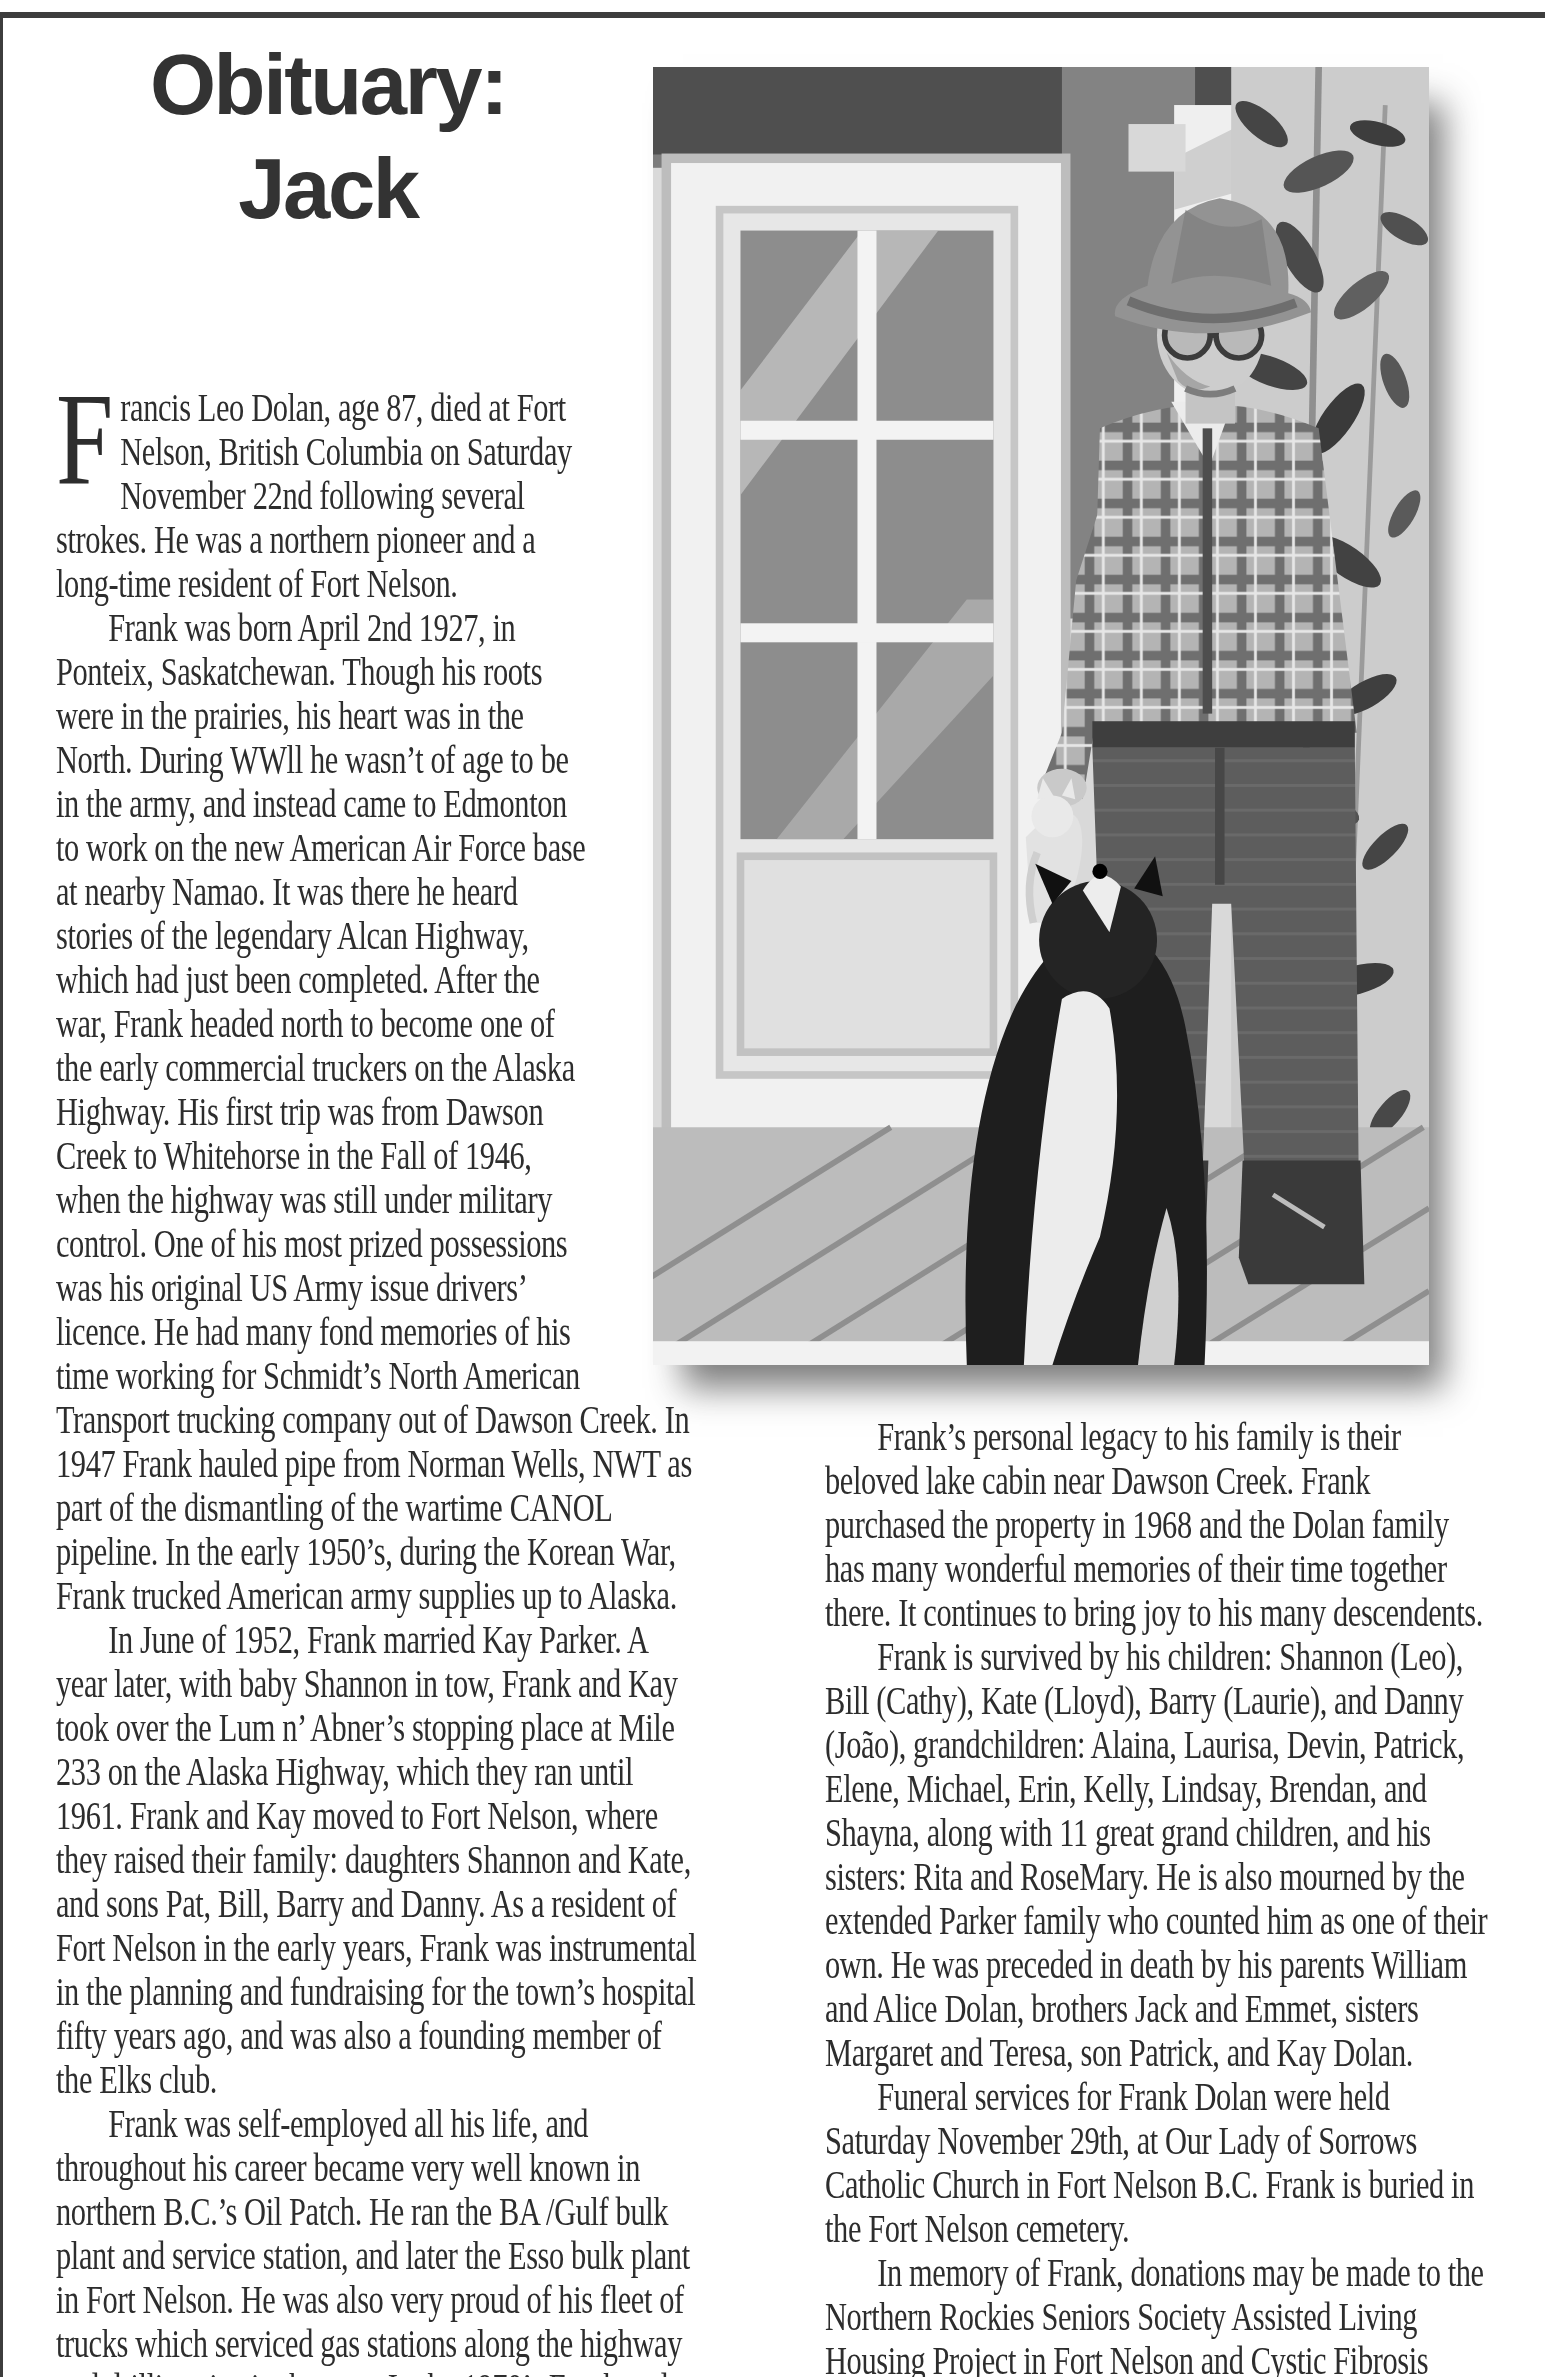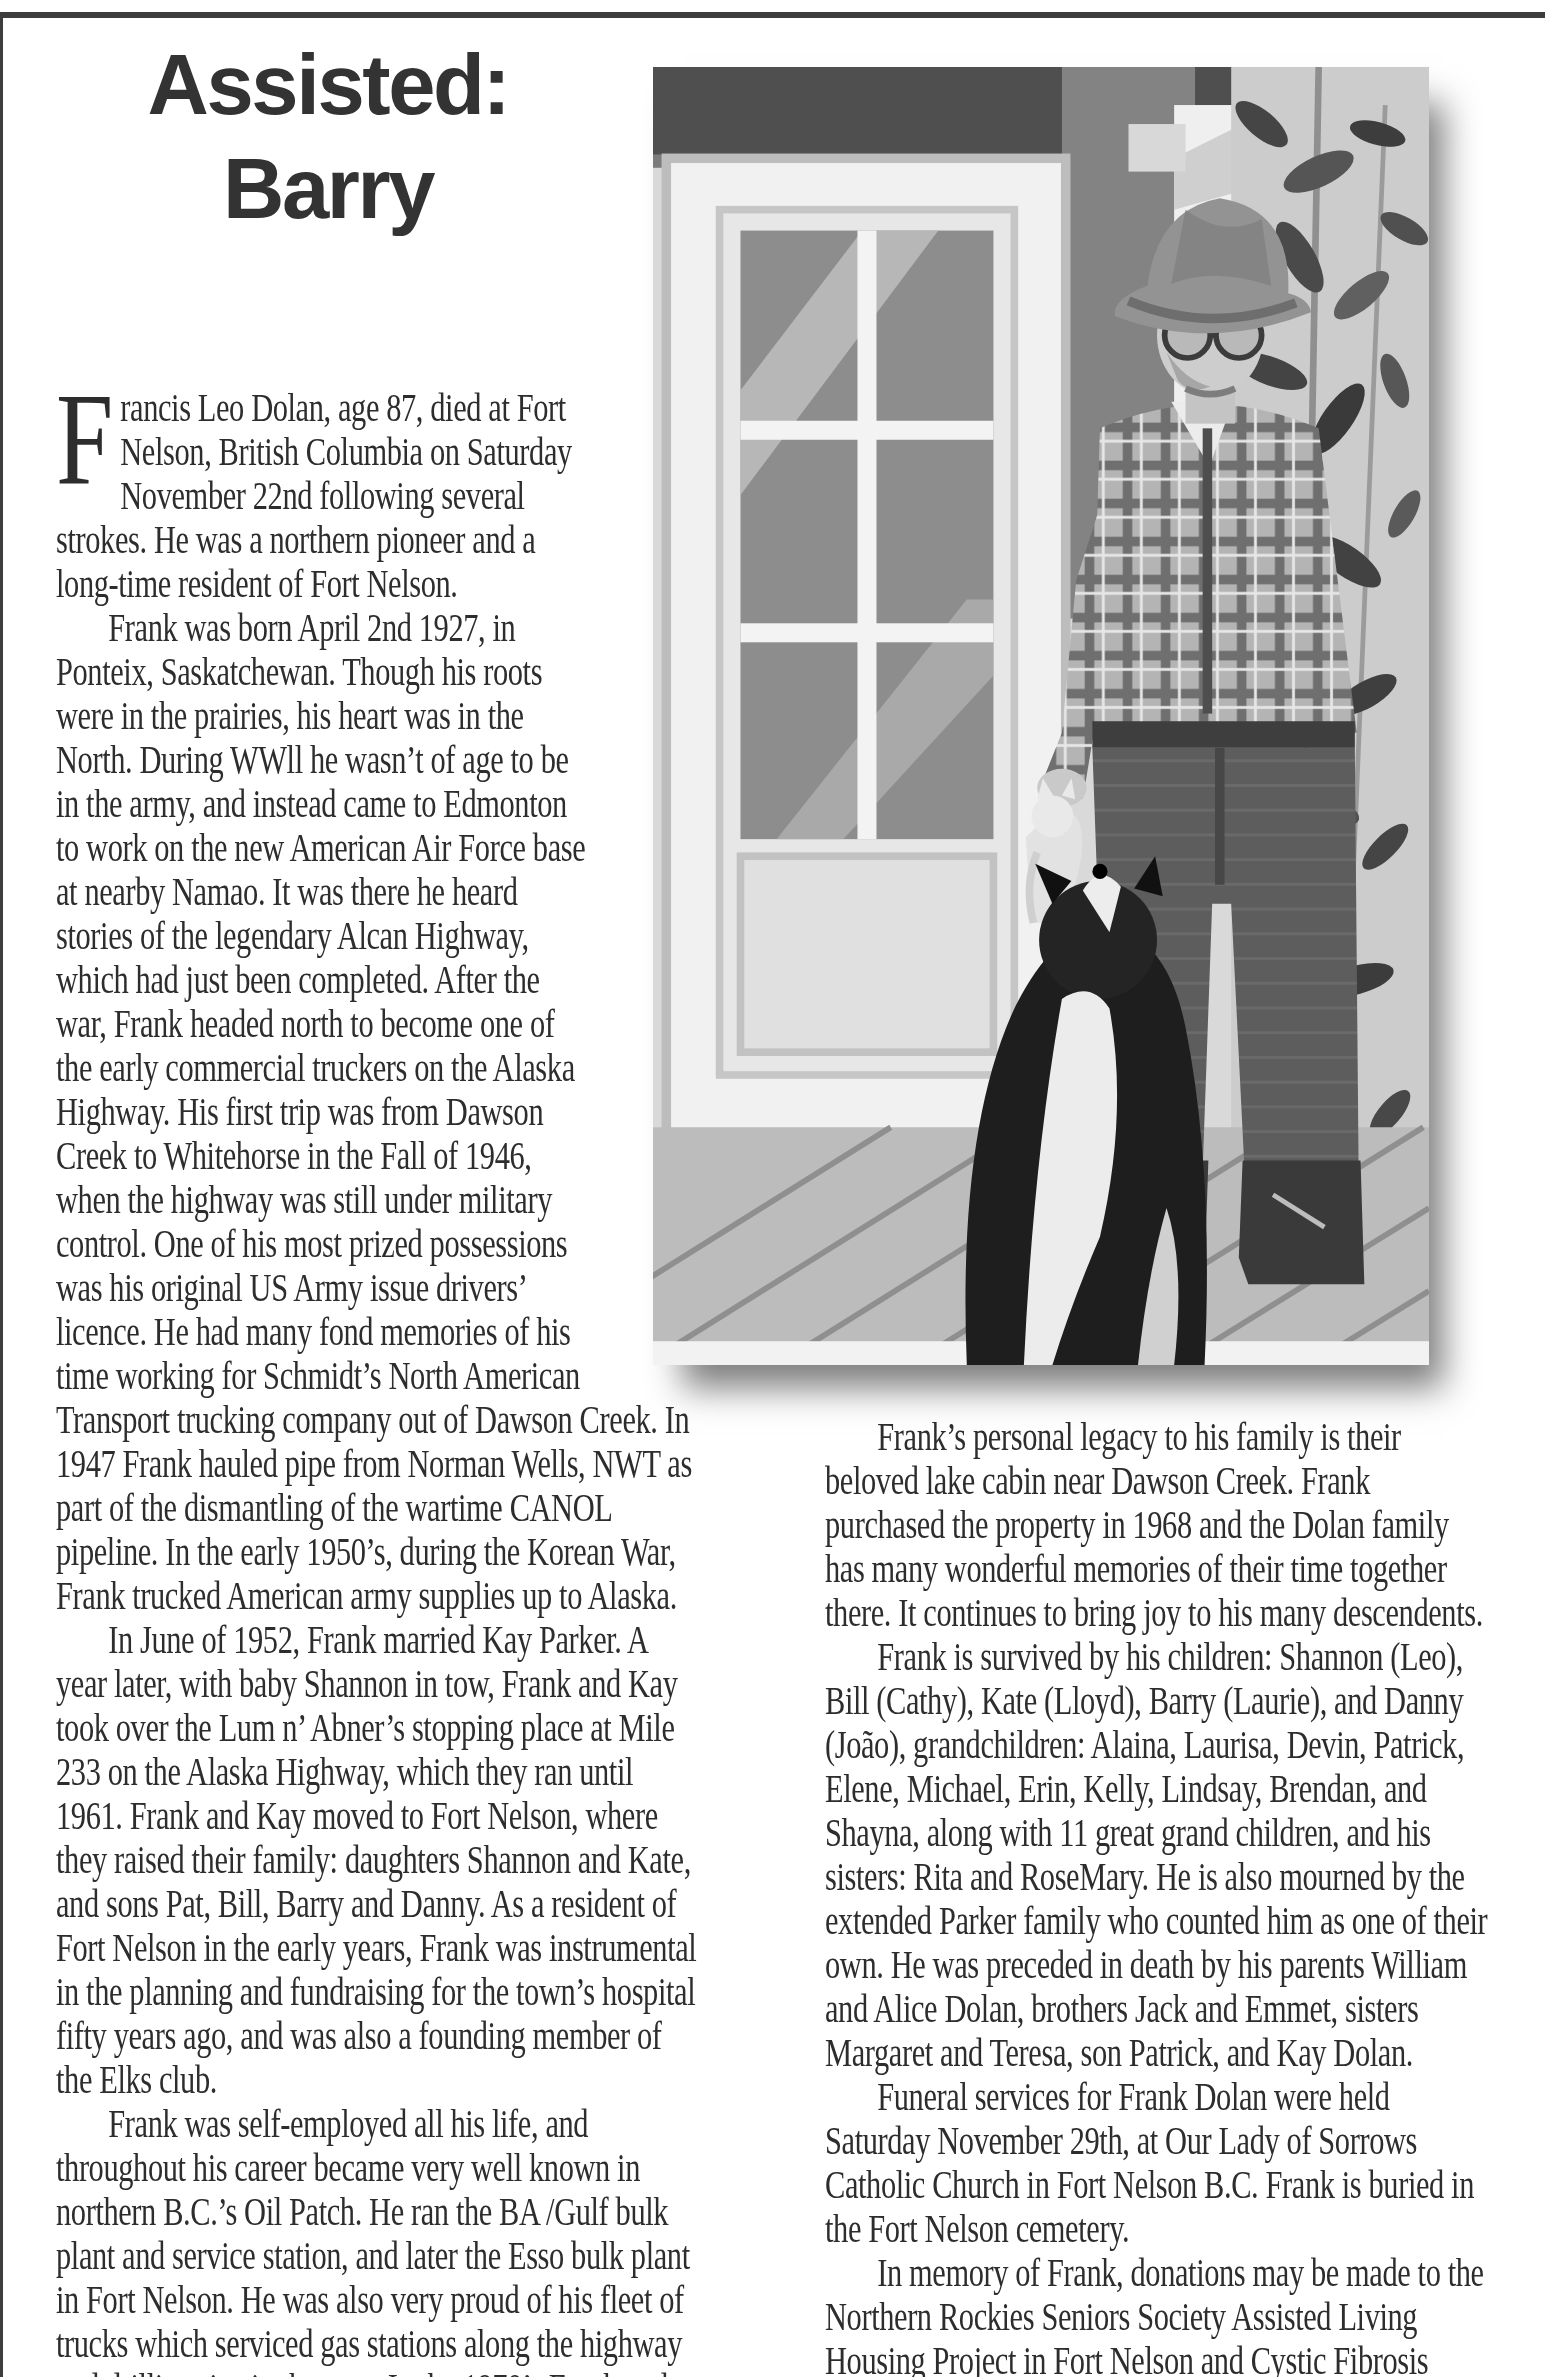--- a/index.html
+++ b/index.html
@@ -85,22 +85,22 @@
 </style>
 </head>
 <body>
 
 <div class="page">
 
   <div class="frame-top"></div>
   <div class="frame-left"></div>
 
   <div class="headline">
-    <div>Assisted:</div>
-    <div>Barry</div>
+    <div>Obituary:</div>
+    <div>Jack</div>
   </div>
 
   <div class="photo">
     <svg viewBox="0 0 816 1365" preserveAspectRatio="none">
       <defs>
         <pattern id="plaid" width="40" height="40" patternUnits="userSpaceOnUse">
           <rect width="40" height="40" fill="#b4b4b4"></rect>
           <rect y="14" width="40" height="10" fill="#6f6f6f"></rect>
           <rect x="14" width="10" height="40" fill="#6f6f6f"></rect>
           <rect y="32" width="40" height="3" fill="#e6e6e6"></rect>

